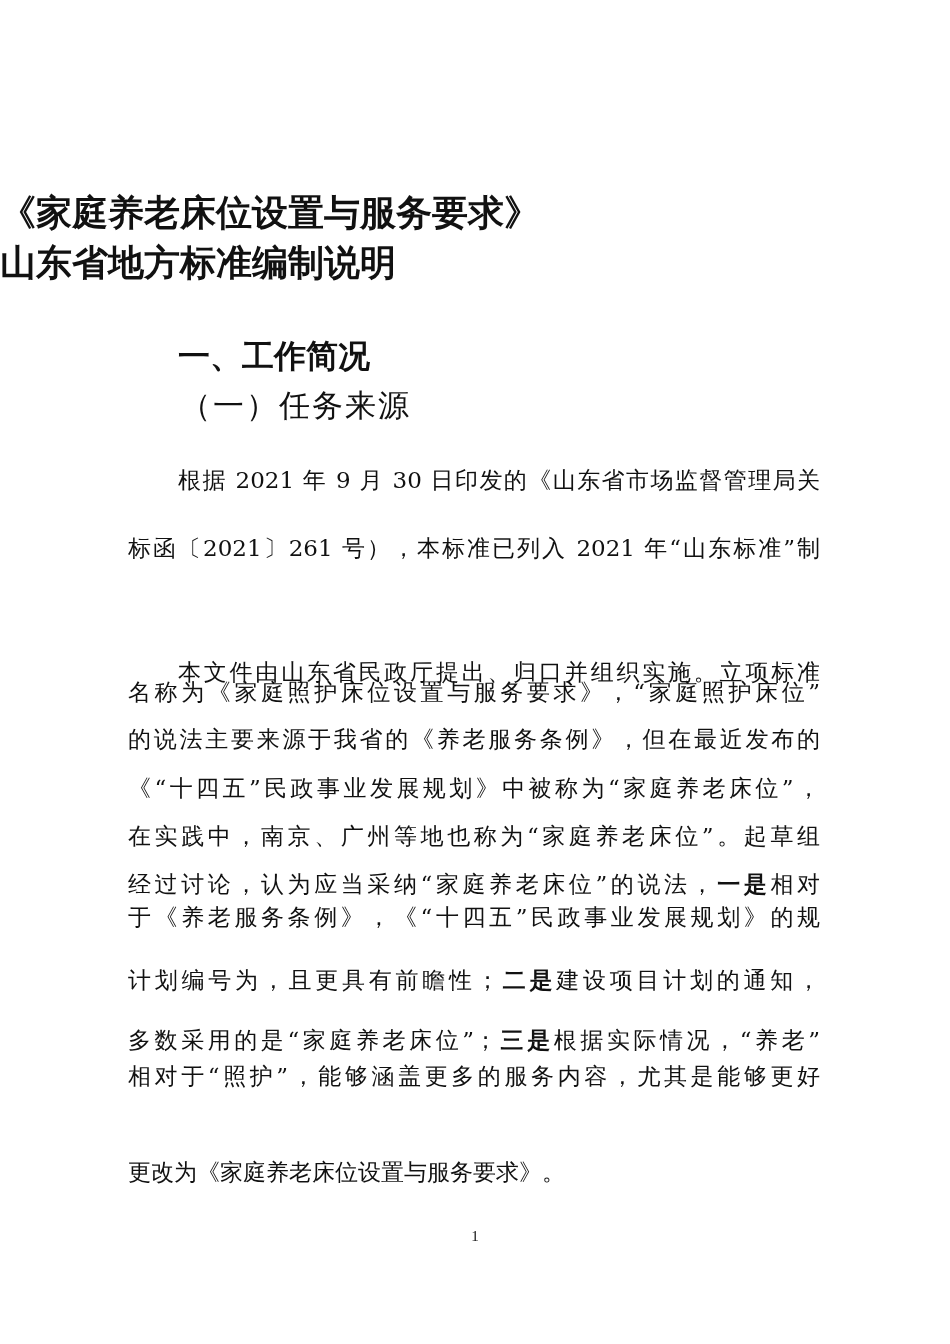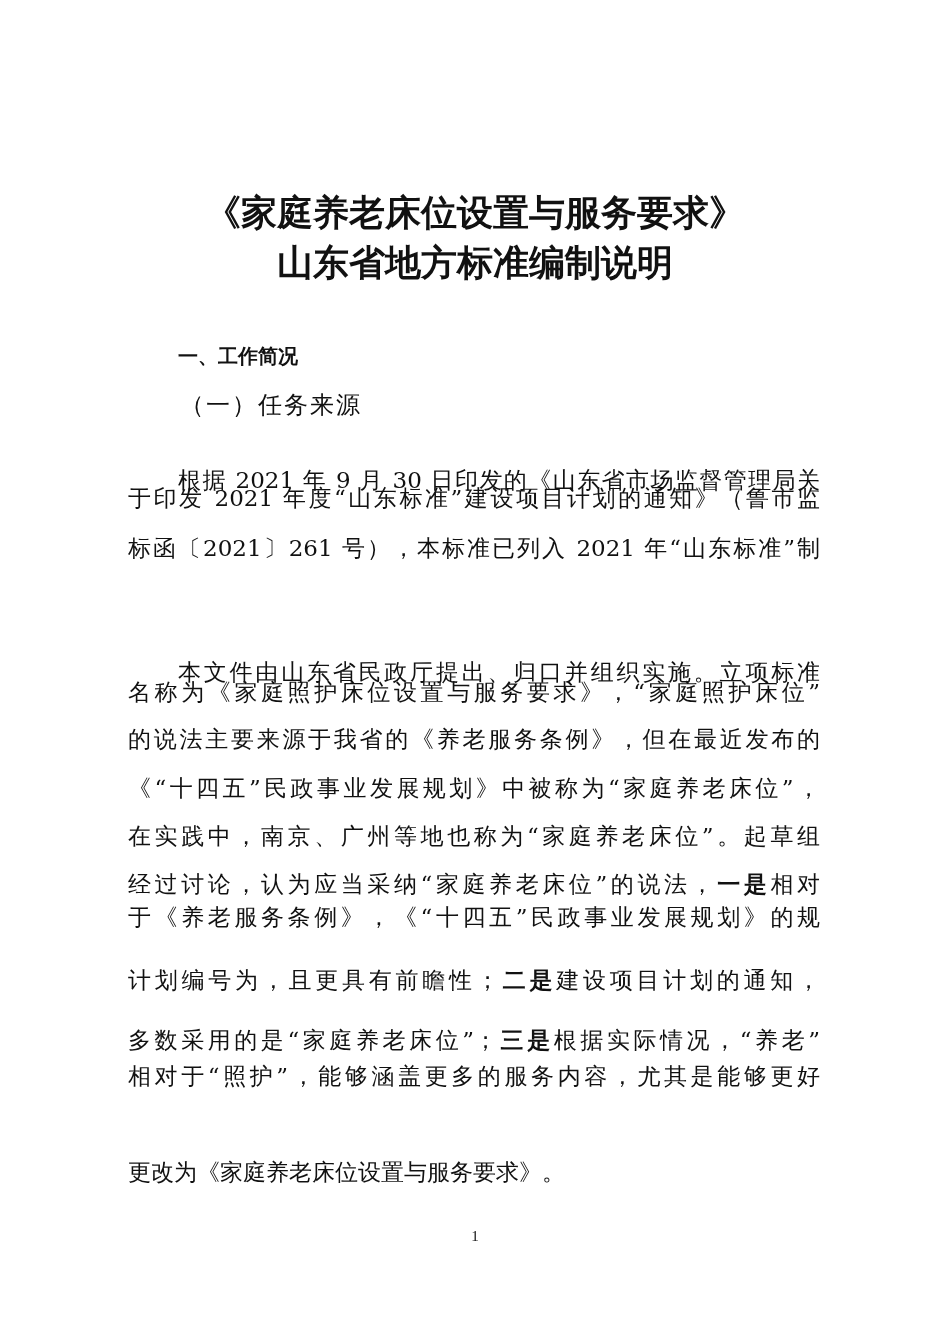--- a/index.html
+++ b/index.html
@@ -1,31 +1,31 @@
 <!DOCTYPE html>
 <html><head>
   <meta charset="utf-8">
   <style>
     html, body { margin: 0; padding: 0; background: #ffffff; }
     body { width: 950px; height: 1344px; position: relative; overflow: hidden; color: #111; }
     .page { position: absolute; left: 0; top: 0; width: 950px; height: 1344px; background: #fff; }
     .title {
-      position: absolute; left: 0; width: 950px; text-align: center;
+      position: absolute; left: 0; width: 950px; text-align: left;
       font-family: "DejaVu Serif", "Liberation Serif", serif; font-weight: bold;
       font-size: 36px; line-height: 44px; letter-spacing: 0px; white-space: nowrap;
     }
     .h1 {
       position: absolute; left: 178px;
       font-family: "DejaVu Sans", "Liberation Sans", sans-serif; font-weight: bold;
-      font-size: 20px; line-height: 32px; white-space: nowrap;
+      font-size: 32px; line-height: 32px; white-space: nowrap;
     }
     .h2 {
       position: absolute; left: 180px;
       font-family: "DejaVu Serif", "Liberation Serif", serif;
-      font-size: 24px; line-height: 32px; white-space: nowrap; letter-spacing: 2px;
+      font-size: 31px; line-height: 32px; white-space: nowrap; letter-spacing: 2px;
     }
     .line {
       position: absolute; left: 128px; width: 692px;
       font-family: "DejaVu Serif", "Liberation Serif", serif;
       font-size: 23px; line-height: 32px; white-space: nowrap;
       text-align: justify; text-align-last: justify;
     }
     .line.first { left: 178px; width: 642px; margin-top: 28px; }
     .line.last { text-align-last: left; }
     .b { font-family: "DejaVu Sans", "Liberation Sans", sans-serif; font-weight: bold; }
@@ -39,21 +39,20 @@
 
 <div class="page">
 
   <div class="title" style="top:190px;">《家庭养老床位设置与服务要求》</div>
   <div class="title" style="top:240px;">山东省地方标准编制说明</div>
 
   <div class="h1" style="top:340px;">一、工作简况</div>
   <div class="h2" style="top:389px;">（一）任务来源</div>
 
   <div class="line first" style="top:436px;">根据 2021 年 9 月 30 日印发的《山东省市场监督管理局关</div>
-  <div class="line" style="top:482px;">于印发 2021 年度“山东标准”建设项目计划的通知》（鲁市监</div>
   <div class="line" style="top:532px;">标函〔2021〕261 号），本标准已列入 2021 年“山东标准”制</div>
 
   <div class="line first" style="top:628px;">本文件由山东省民政厅提出、归口并组织实施。立项标准</div>
   <div class="line" style="top:676px;">名称为《家庭照护床位设置与服务要求》，“家庭照护床位”</div>
   <div class="line" style="top:724px;font-family:Liberation Serif, serif;">的说法主要来源于我省的《养老服务条例》，但在最近发布的</div>
   <div class="line" style="top:772px;">《“十四五”民政事业发展规划》中被称为“家庭养老床位”，</div>
   <div class="line" style="top:820px;">在实践中，南京、广州等地也称为“家庭养老床位”。起草组</div>
 
   <div class="line" style="top:868px;"><span>经过讨论，认为应当采纳“家庭养老床位”的说法，</span><span class="b">一是</span><span>相对</span></div>
 

